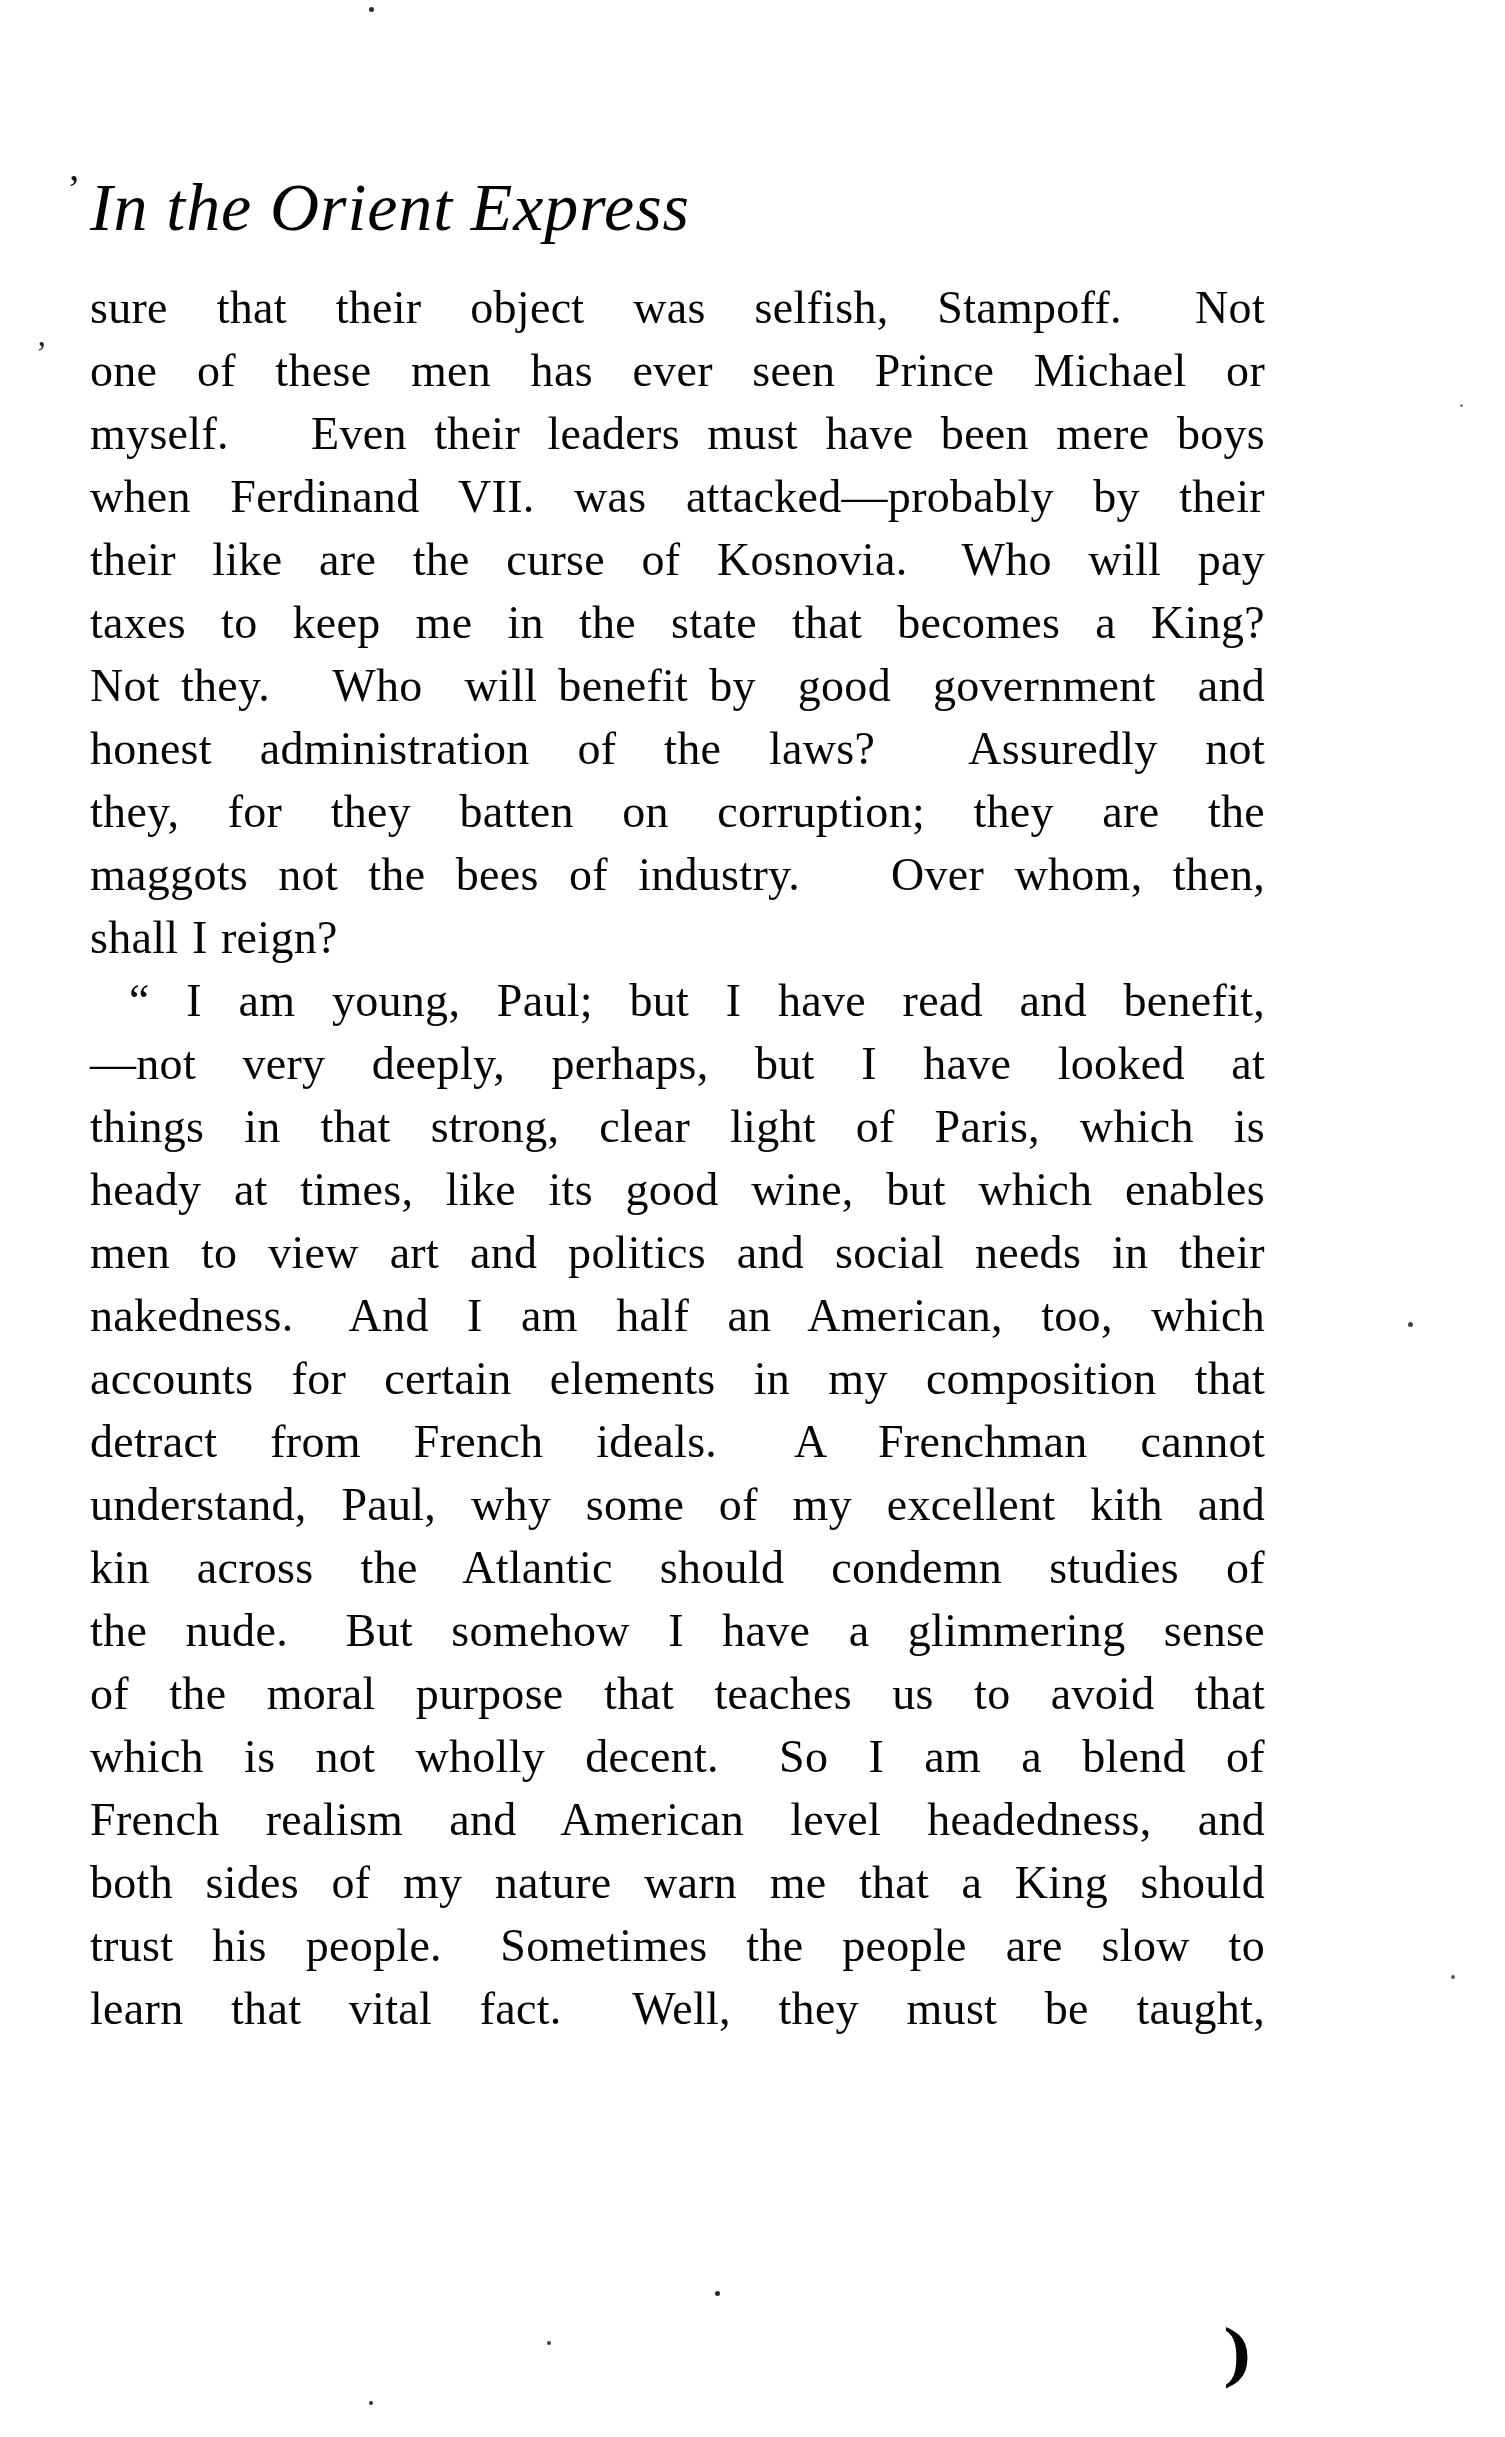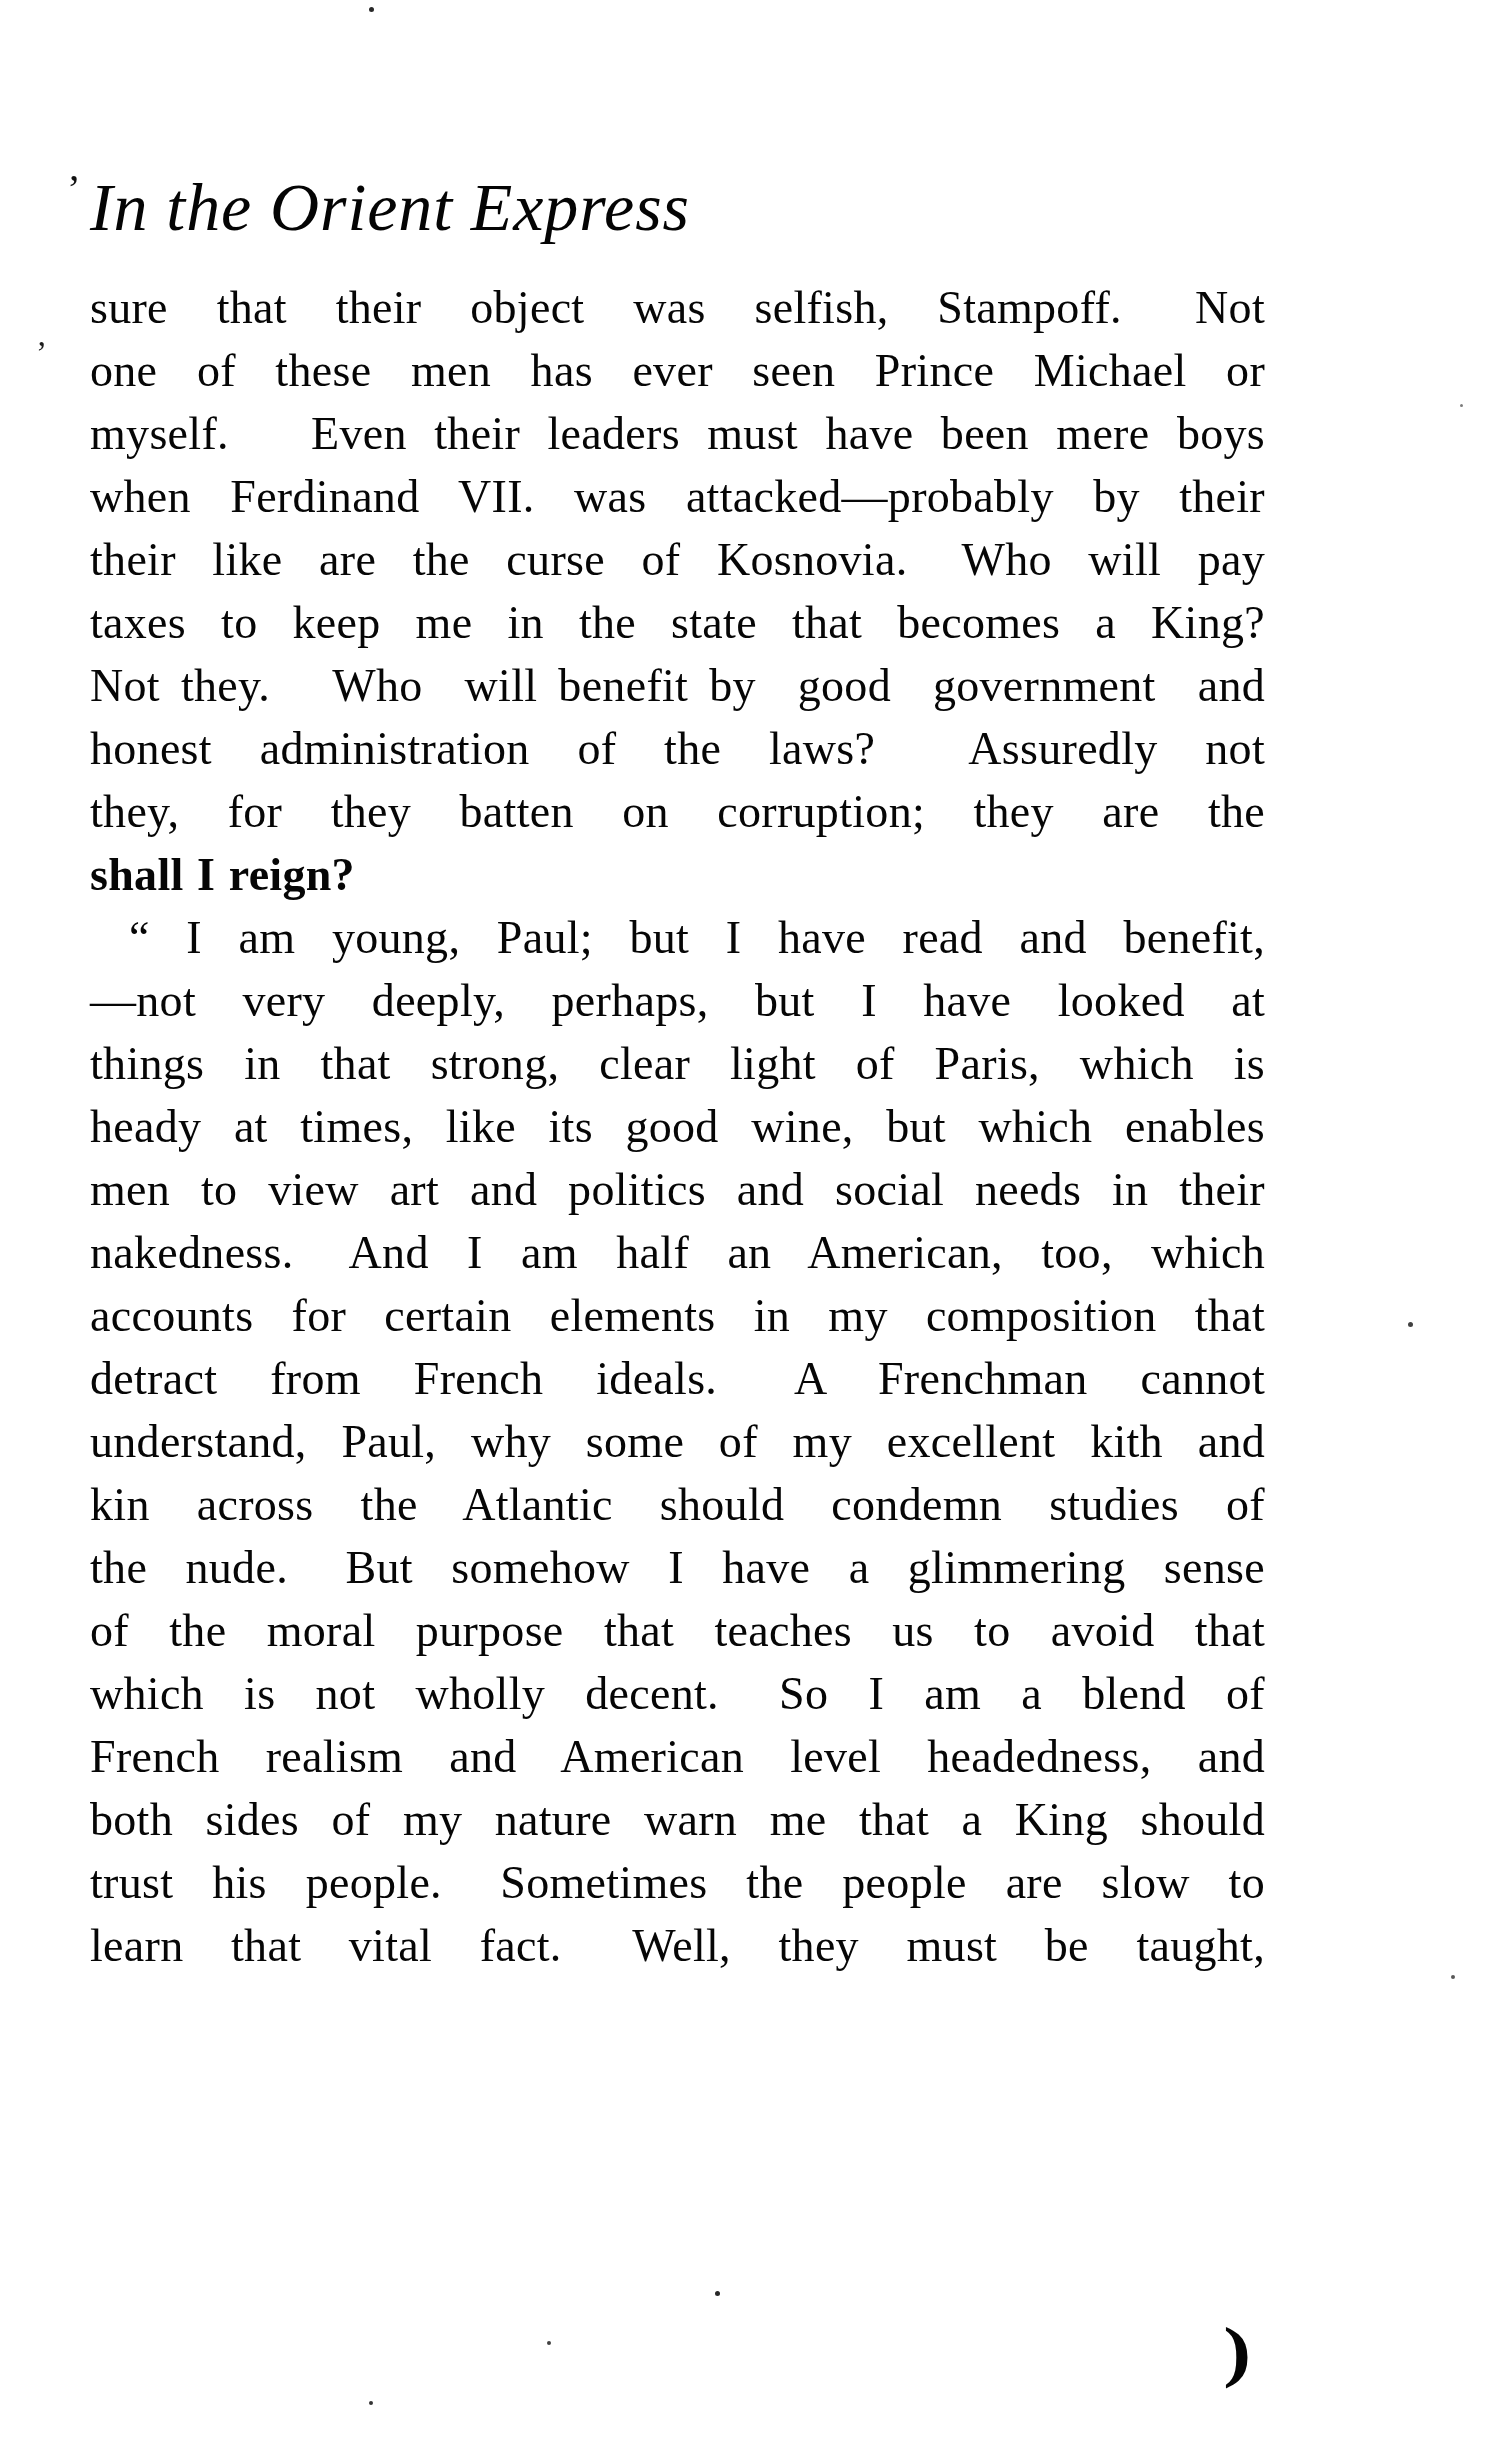--- a/index.html
+++ b/index.html
@@ -45,21 +45,20 @@
     white-space: pre-wrap;
     text-align: justify;
     text-align-last: justify;
     letter-spacing: 0.3px;
     word-spacing: 1.7px;
     color: #060606;
   }
   .line.nojust {
     text-align: left;
     text-align-last: left;
-    font-weight: bold;
   }
   .page-number {
     position: absolute;
     top: 2188px;
     left: 90px;
     width: 1175px;
     text-align: center;
     font-size: 52px;
     font-weight: bold;
     letter-spacing: 1.7px;
@@ -94,20 +93,21 @@
   <div class="body-text" id="lines">
       <div class="line">sure  that  their  object  was  selfish,  Stampoff.   Not</div>
       <div class="line">one  of  these  men  has  ever  seen  Prince  Michael  or</div>
       <div class="line">myself.   Even their leaders must have been mere boys</div>
       <div class="line">when Ferdinand VII. was attacked—probably by their</div>
       <div class="line">their  like  are  the  curse  of  Kosnovia.   Who  will  pay</div>
       <div class="line">taxes  to  keep  me  in  the  state  that  becomes  a  King?</div>
       <div class="line">Not they.   Who  will benefit by  good  government  and</div>
       <div class="line">honest  administration  of  the  laws?    Assuredly  not</div>
       <div class="line">they,  for  they  batten  on  corruption;  they  are  the</div>
+      <div class="line">maggots not the bees of industry.   Over whom, then,</div>
       <div class="line nojust">shall I reign?</div>
       <div class="line" style="padding-left: 39px;">“ I am young, Paul; but I have read and benefit,</div>
       <div class="line">—not  very  deeply,  perhaps,  but  I  have  looked  at</div>
       <div class="line">things  in  that  strong,  clear  light  of  Paris,  which  is</div>
       <div class="line">heady at times, like its good wine, but which enables</div>
       <div class="line">men to view art and politics and social needs in their</div>
       <div class="line">nakedness.   And  I  am  half  an  American,  too,  which</div>
       <div class="line">accounts  for  certain  elements  in  my  composition  that</div>
       <div class="line">detract  from  French  ideals.   A  Frenchman  cannot</div>
       <div class="line">understand, Paul, why some of my excellent kith and</div>

